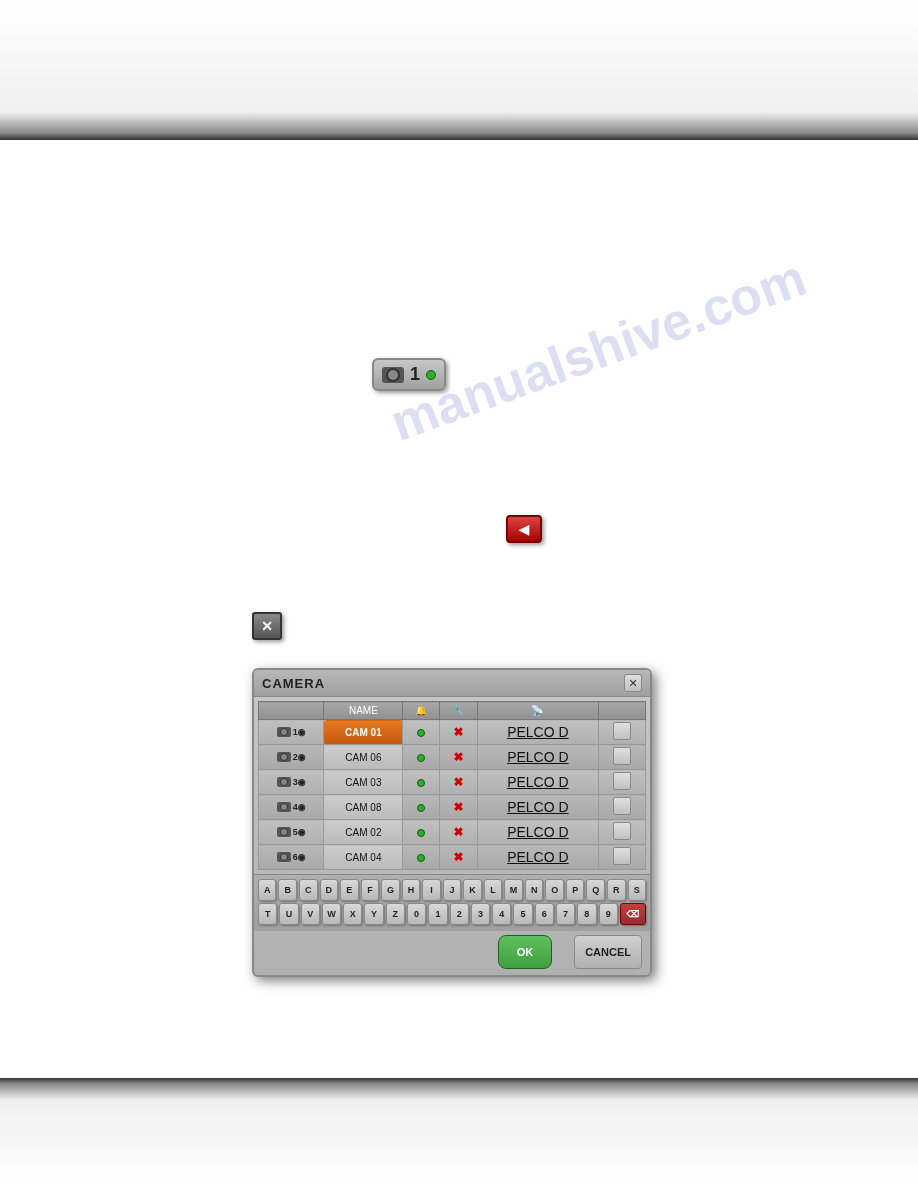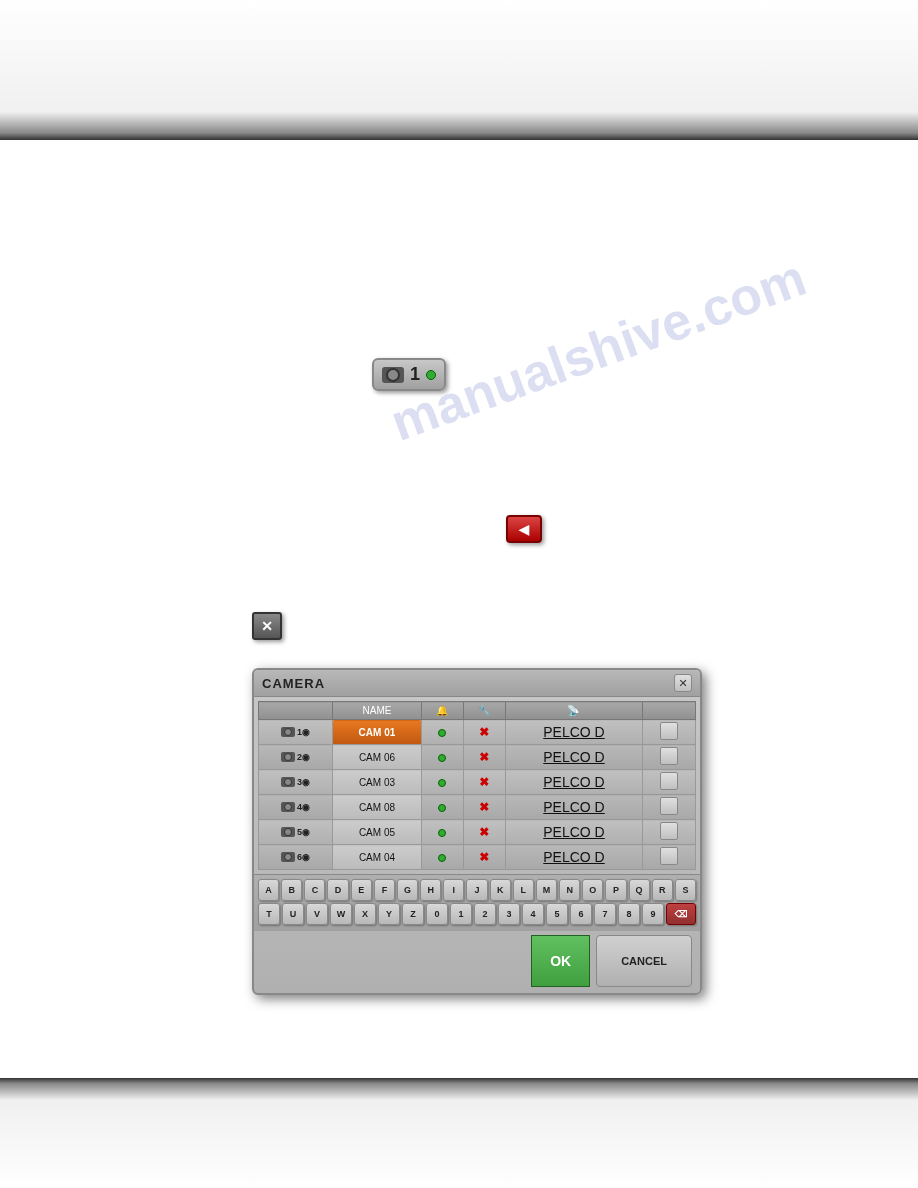--- a/index.html
+++ b/index.html
@@ -134,21 +134,21 @@
       pointer-events: none;
       white-space: nowrap;
       font-family: Arial, sans-serif;
     }
 
     
     .camera-dialog {
       position: absolute;
       top: 668px;
       left: 252px;
-      width: 450px;
+      width: 400px;
       background: linear-gradient(to bottom, #c8c8c8, #b0b0b0);
       border: 2px solid #888;
       border-radius: 6px;
       box-shadow: 4px 4px 12px rgba(0,0,0,0.5);
     }
 
     .dialog-titlebar {
       display: flex;
       align-items: center;
       justify-content: space-between;
@@ -330,36 +330,37 @@
     
     .dialog-buttons {
       display: flex;
       justify-content: flex-end;
       gap: 6px;
       padding: 4px 8px 6px;
     }
     .btn-ok {
       background: linear-gradient(to bottom, #60c060, #40a040);
       border: 1px solid #206020;
-      border-radius: 0;
+      border-radius: 8px;
       color: #fff;
-      font-size: 14px;
-      font-weight: bold;
-      padding: 17px 18px;
+      font-size: 11px;
+      font-weight: bold;
+      padding: 10px 18px;
       cursor: pointer;
     }
     .btn-cancel {
       background: linear-gradient(to bottom, #d0d0d0, #b0b0b0);
       border: 1px solid #888;
       border-radius: 4px;
       color: #222;
       font-size: 11px;
       font-weight: bold;
-      padding: 3px 24px;
+      padding: 3px 10px;
       cursor: pointer;
+      margin-left: 16px;
     }
 
     .dialog-content {
       padding: 4px;
     }
   </style>
 </head>
 <body>
 
 <div class="top-bar"></div>
@@ -455,21 +456,21 @@
           <td><div class="gray-sq-btn"></div></td>
         </tr>
 
         <tr>
           <td>
             <div class="cam-cell">
               <div class="cam-icon-tiny"></div>
               <span class="cam-num">5◉</span>
             </div>
           </td>
-          <td class="name-cell-normal">CAM 05</td>
+          <td class="name-cell-normal">CAM 02</td>
           <td><span class="cam-dot-green"></span></td>
           <td><span class="red-x-icon">✖</span></td>
           <td><span class="protocol-text">PELCO D</span></td>
           <td><div class="gray-sq-btn"></div></td>
         </tr>
 
         <tr>
           <td>
             <div class="cam-cell">
               <div class="cam-icon-tiny"></div>

